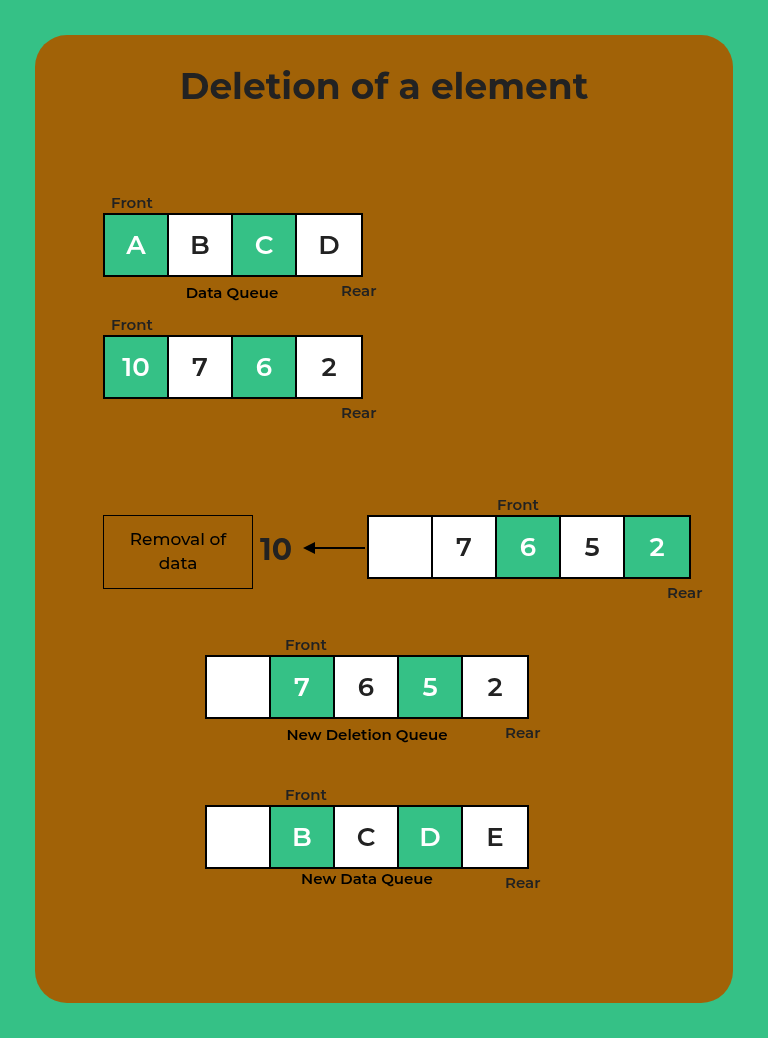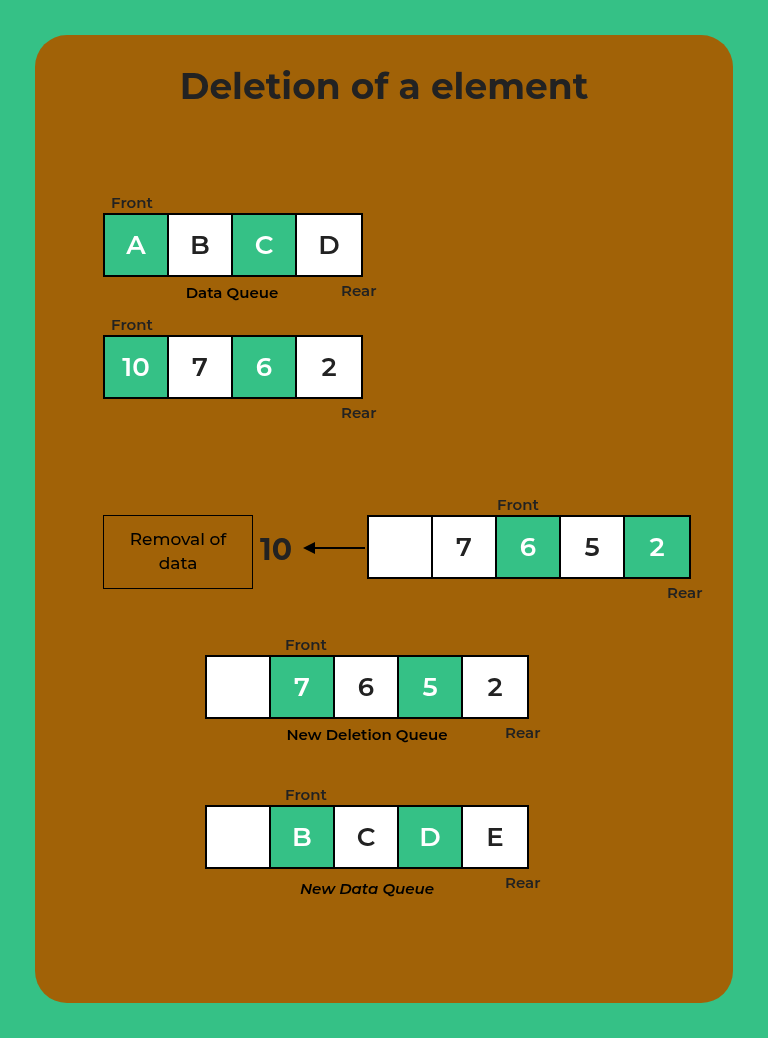--- a/index.html
+++ b/index.html
@@ -158,16 +158,16 @@
   <div class="section" style="left:170px; top:770px;">
     <div class="small-label" style="top:-20px; left:80px;">Front</div>
     <div class="queue">
       <div class="cell white empty"></div>
       <div class="cell green">B</div>
       <div class="cell white">C</div>
       <div class="cell green">D</div>
       <div class="cell white">E</div>
     </div>
     <div class="small-label" style="top:68px; left:300px;">Rear</div>
-    <div class="caption" style="margin-top:10px; width:324px;font-style:italic;">New Data Queue</div>
+    <div class="caption" style="margin-top:0; width:324px;">New Data Queue</div>
   </div>
 
 </div>
 
 </body></html>

